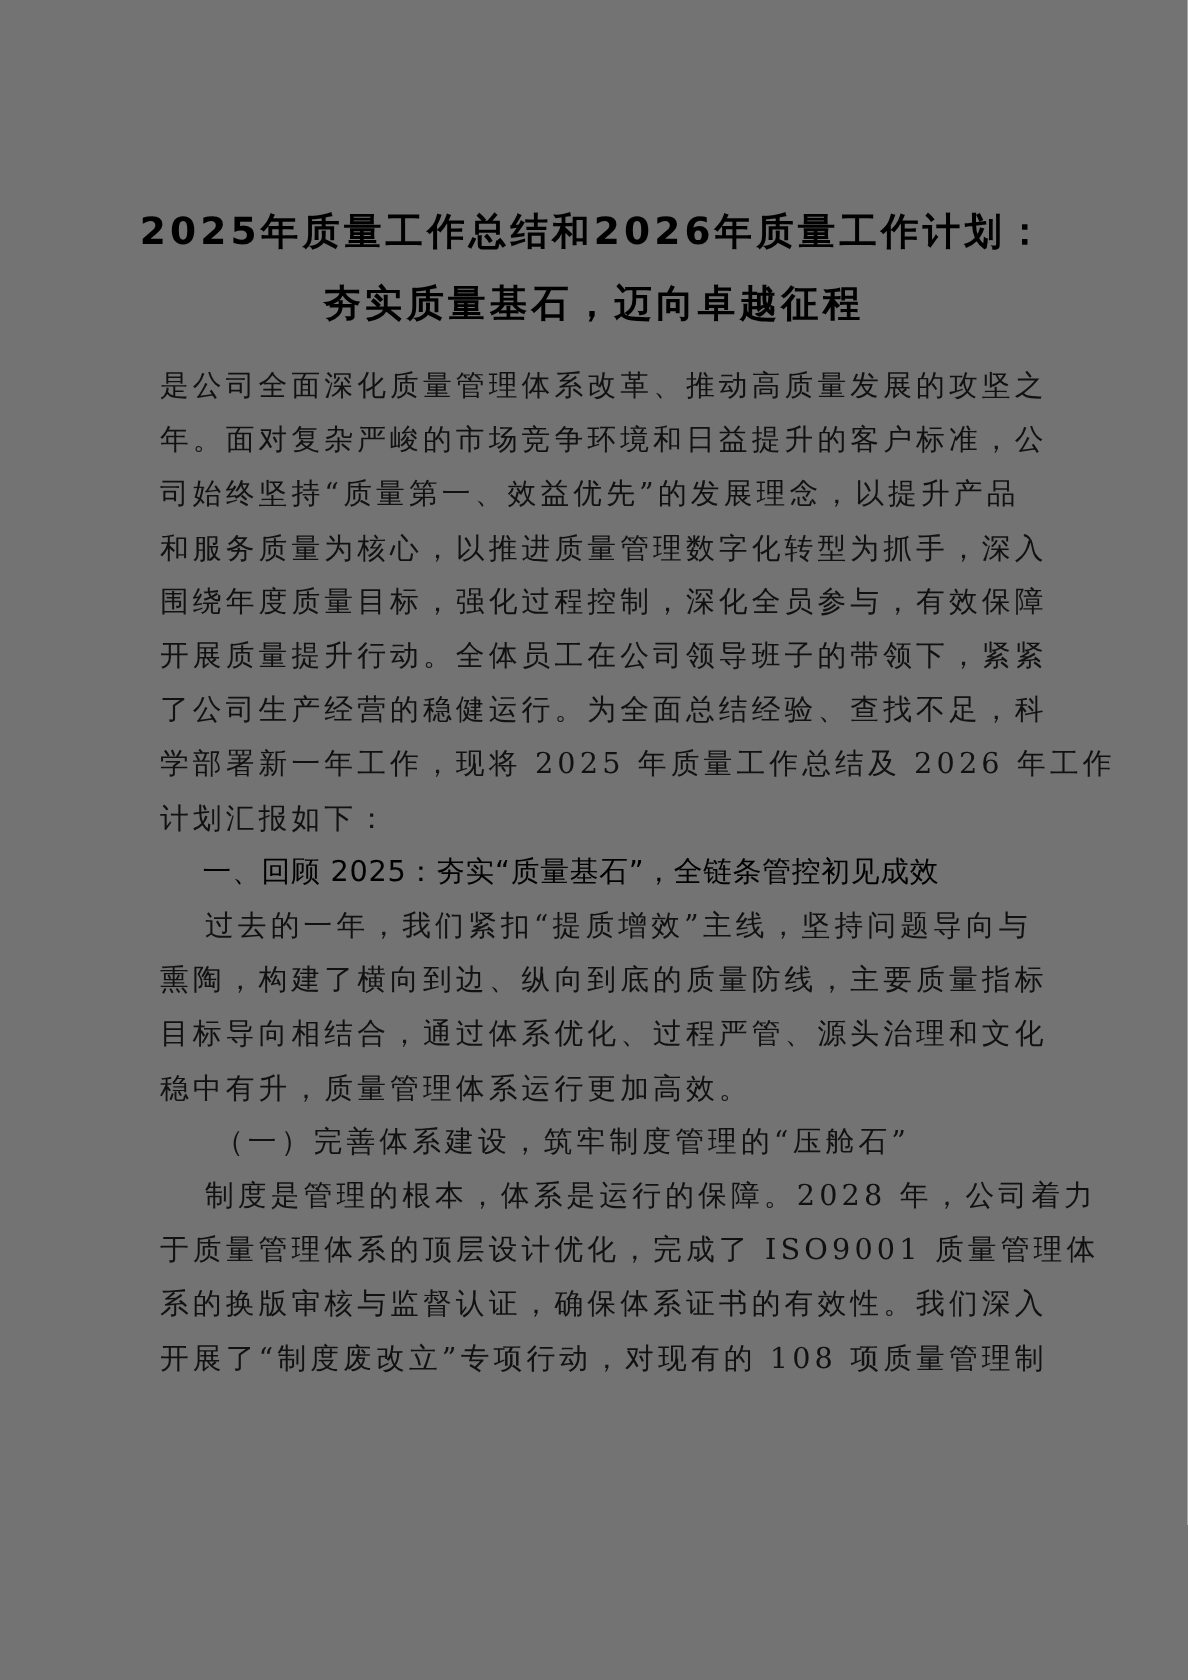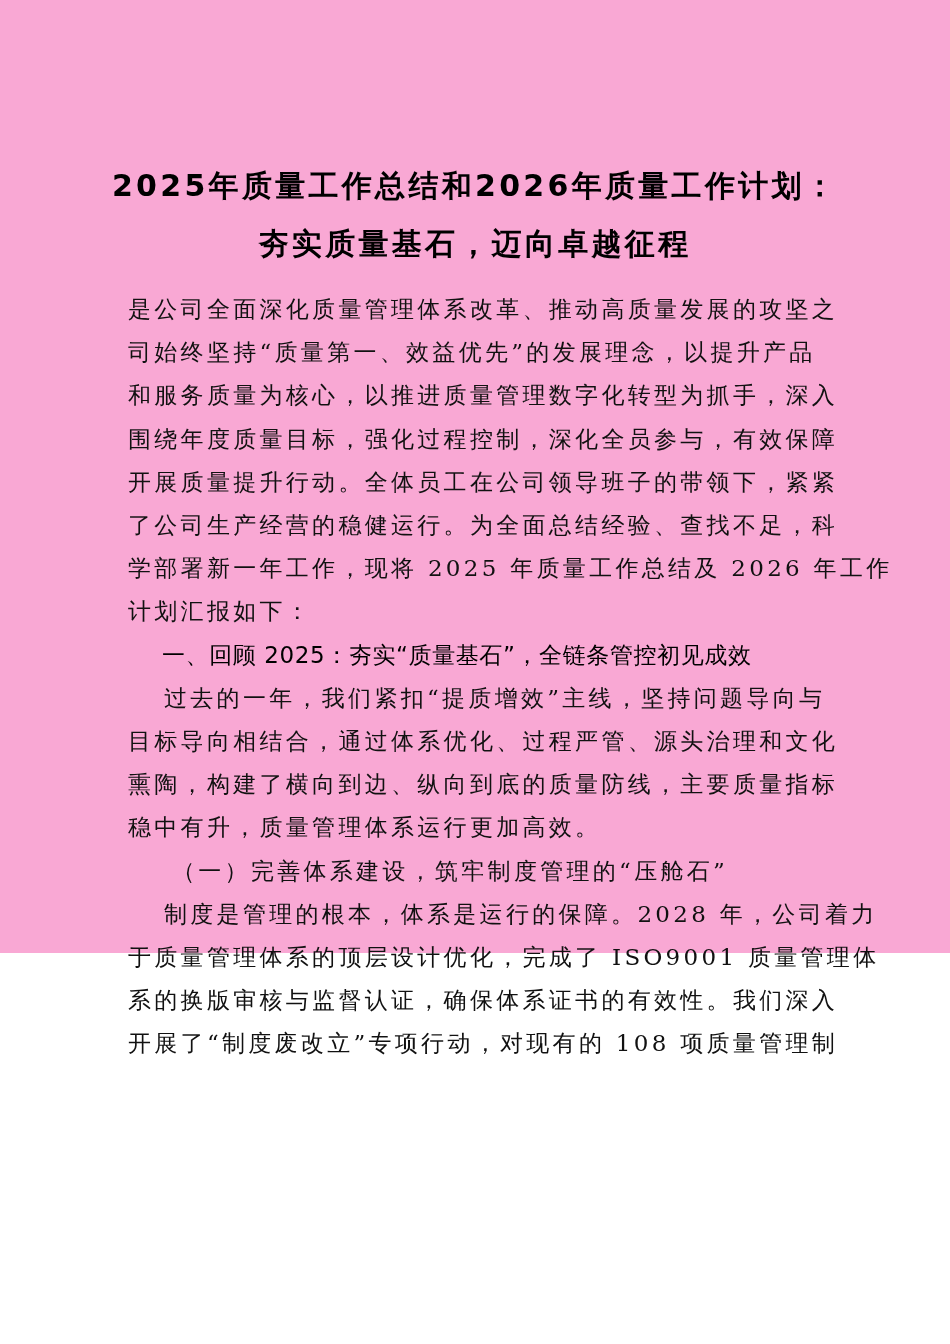--- a/index.html
+++ b/index.html
@@ -12,22 +12,22 @@
       height: 1344px;
       position: relative;
       overflow: hidden;
       color: #111111;
     }
     .page {
       position: absolute;
       left: 0;
       top: 0;
       width: 950px;
-      height: 953px;
-      background: #f9a8d4;
+      height: 1344px;
+      background: #737373;
     }
     .title {
       position: absolute;
       left: 0;
       width: 950px;
       text-align: center;
       font-family: "DejaVu Sans", "Liberation Sans", sans-serif;
       font-weight: bold;
       font-size: 30px;
       line-height: 58px;
@@ -77,35 +77,36 @@
 
   <div class="title">
     <span class="line">2025年质量工作总结和2026年质量工作计划：</span>
     <span class="line">夯实质量基石，迈向卓越征程</span>
   </div>
 
   <div class="body">
 
     <div>
       <span class="line">是公司全面深化质量管理体系改革、推动高质量发展的攻坚之</span>
+      <span class="line">年。面对复杂严峻的市场竞争环境和日益提升的客户标准，公</span>
       <span class="line">司始终坚持“质量第一、效益优先”的发展理念，以提升产品</span>
       <span class="line">和服务质量为核心，以推进质量管理数字化转型为抓手，深入</span>
       <span class="line">围绕年度质量目标，强化过程控制，深化全员参与，有效保障</span>
       <span class="line">开展质量提升行动。全体员工在公司领导班子的带领下，紧紧</span>
       <span class="line">了公司生产经营的稳健运行。为全面总结经验、查找不足，科</span>
       <span class="line">学部署新一年工作，现将 2025 年质量工作总结及 2026 年工作</span>
       <span class="line">计划汇报如下：</span>
     </div>
 
     <span class="line heading1">一、回顾 2025：夯实“质量基石”，全链条管控初见成效</span>
 
     <div>
       <span class="line indent">过去的一年，我们紧扣“提质增效”主线，坚持问题导向与</span>
+      <span class="line">熏陶，构建了横向到边、纵向到底的质量防线，主要质量指标</span>
       <span class="line">目标导向相结合，通过体系优化、过程严管、源头治理和文化</span>
-      <span class="line">熏陶，构建了横向到边、纵向到底的质量防线，主要质量指标</span>
       <span class="line">稳中有升，质量管理体系运行更加高效。</span>
     </div>
 
     <span class="line heading2">（一）完善体系建设，筑牢制度管理的“压舱石”</span>
 
     <div>
       <span class="line indent">制度是管理的根本，体系是运行的保障。2028 年，公司着力</span>
       <span class="line">于质量管理体系的顶层设计优化，完成了 ISO9001 质量管理体</span>
       <span class="line">系的换版审核与监督认证，确保体系证书的有效性。我们深入</span>
       <span class="line">开展了“制度废改立”专项行动，对现有的 108 项质量管理制</span>

